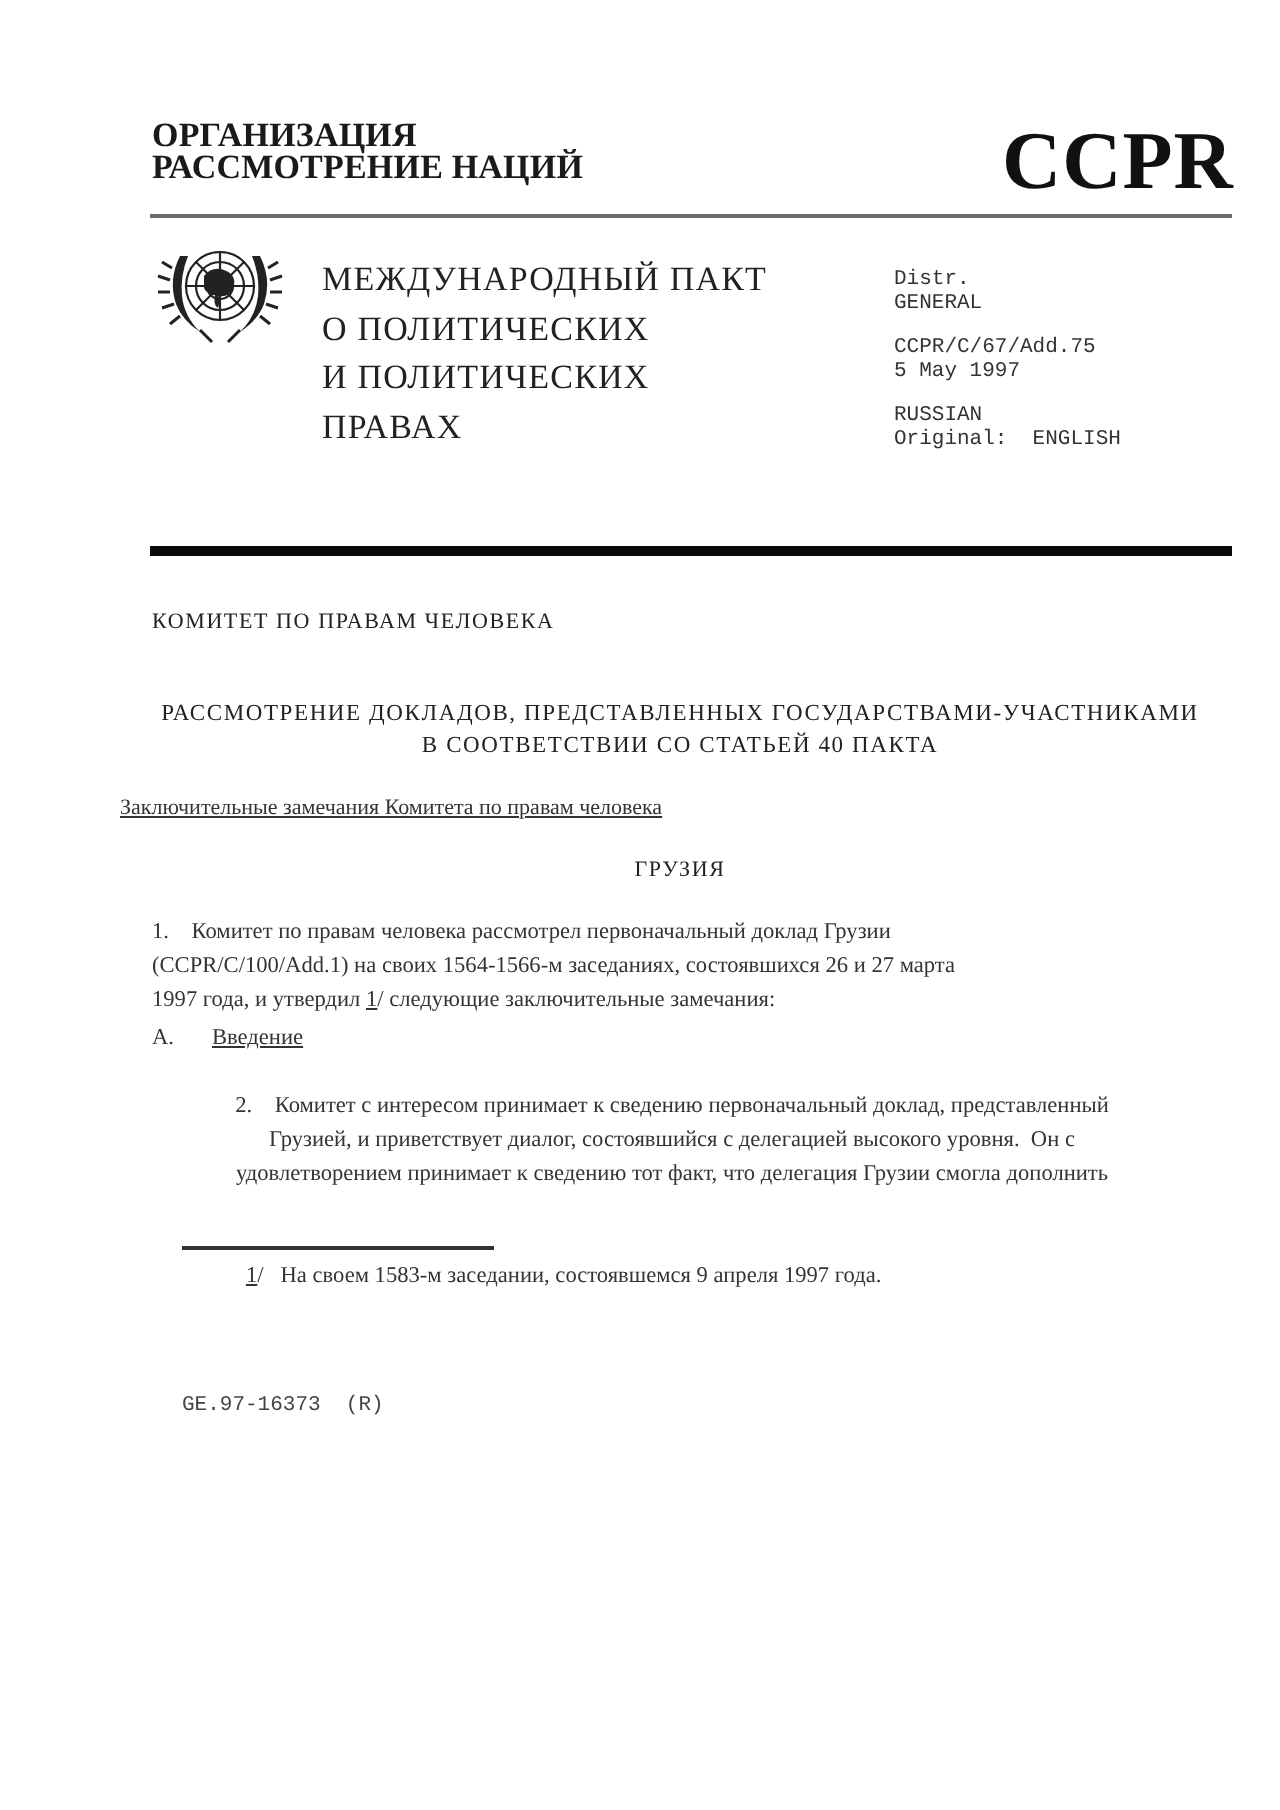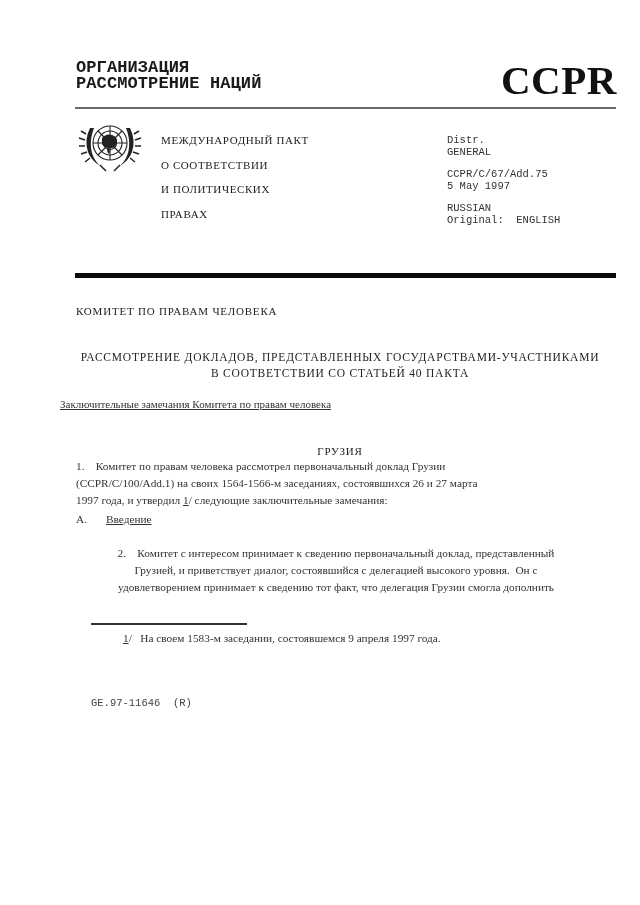--- a/index.html
+++ b/index.html
@@ -1,41 +1,41 @@
 <!DOCTYPE html>
 <html><head>
 <meta charset="utf-8">
 <style>
   html, body { margin: 0; padding: 0; background: #ffffff; }
   body { width: 640px; height: 905px; position: relative; overflow: hidden; color: #1a1a1a; }
   .abs { position: absolute; }
   .serif { font-family: "Liberation Serif", "DejaVu Serif", serif; }
   .mono { font-family: "Liberation Mono", "DejaVu Sans Mono", monospace; }
 
-  .org { left: 76px; top: 60px; font-size: 17px; font-weight: bold; line-height: 16px; letter-spacing: 0.1px; font-family: Liberation Mono, monospace; }
+  .org { left: 76px; top: 60px; font-size: 17px; font-weight: bold; line-height: 16px; letter-spacing: 0.1px; }
   .ccpr { left: 501px; top: 58px; font-size: 41px; font-weight: bold; line-height: 44px; color: #111; letter-spacing: 0.5px; }
   .rule-top { left: 75px; top: 107px; width: 541px; height: 2px; background: #6a6a6a; }
 
   .emblem { left: 78px; top: 118px; width: 64px; height: 56px; }
-  .covenant { left: 161px; top: 128px; font-size: 11px; line-height: 24.5px; letter-spacing: 0.6px; color: #222; }
+  .covenant { left: 161px; top: 128px; font-size: 17px; line-height: 24.5px; letter-spacing: 0.6px; color: #222; }
 
   .meta { left: 447px; top: 135px; font-size: 10.5px; line-height: 11.5px; color: #333; }
   .meta div { white-space: pre; }
   .meta .gap { height: 11px; }
 
   .rule-thick { left: 75px; top: 273px; width: 541px; height: 5px; background: #0a0a0a; }
 
   .committee { left: 76px; top: 305px; font-size: 11px; letter-spacing: 0.8px; color: #222; }
 
   .title { left: 60px; width: 560px; text-align: center; font-size: 11.5px; letter-spacing: 0.8px; color: #222; }
   .title1 { top: 351px; }
   .title2 { top: 367px; }
   .subtitle { left: 60px; width: 560px; top: 398px; text-align: left; font-size: 11px; color: #333; }
   .subtitle span { text-decoration: underline; }
-  .country { left: 60px; width: 560px; top: 429px; text-align: center; font-size: 11px; letter-spacing: 0.8px; color: #222; margin-top: 16px; }
+  .country { left: 60px; width: 560px; top: 429px; text-align: center; font-size: 11px; letter-spacing: 0.8px; color: #222; }
 
   .para { left: 76px; width: 520px; font-size: 11.3px; line-height: 17px; color: #333; }
   .para .line { white-space: pre; display: block; }
   .p1 { top: 458px; }
   .secA { left: 76px; top: 513px; font-size: 11.3px; color: #333; }
   .secA .num { display: inline-block; width: 30px; }
   .secA .lbl { text-decoration: underline; margin-top: 24px; }
   .p2 { top: 545px; text-align: center; }
   .u { text-decoration: underline; }
 
@@ -84,21 +84,21 @@
       <line x1="55" y1="34" x2="61" y2="36"></line>
       <line x1="52" y1="40" x2="57" y2="44"></line>
       <line x1="22" y1="47" x2="28" y2="53"></line>
       <line x1="42" y1="47" x2="36" y2="53"></line>
     </g>
   </svg>
 </div>
 
 <div class="abs serif covenant">
   <div>МЕЖДУНАРОДНЫЙ ПАКТ</div>
-  <div>О СООТВЕТСТВИИ</div>
+  <div>О ПОЛИТИЧЕСКИХ</div>
   <div>И ПОЛИТИЧЕСКИХ</div>
   <div>ПРАВАХ</div>
 </div>
 
 <div class="abs mono meta">
   <div>Distr.</div>
   <div>GENERAL</div>
   <div class="gap"></div>
   <div>CCPR/C/67/Add.75</div>
   <div>5 May 1997</div>
@@ -133,13 +133,13 @@
 <div class="abs serif para p2">
   <span class="line">2.    Комитет с интересом принимает к сведению первоначальный доклад, представленный</span>
   <span class="line">Грузией, и приветствует диалог, состоявшийся с делегацией высокого уровня.  Он с</span>
   <span class="line">удовлетворением принимает к сведению тот факт, что делегация Грузии смогла дополнить</span>
 </div>
 
 <div class="abs fn-rule"></div>
 
 <div class="abs serif footnote"><span class="u">1</span><span>/   На своем 1583-м заседании, состоявшемся 9 апреля 1997 года.</span></div>
 
-<div class="abs mono docnum">GE.97-11646  (R)</div>
+<div class="abs mono docnum">GE.97-16373  (R)</div>
 
 </body></html>

